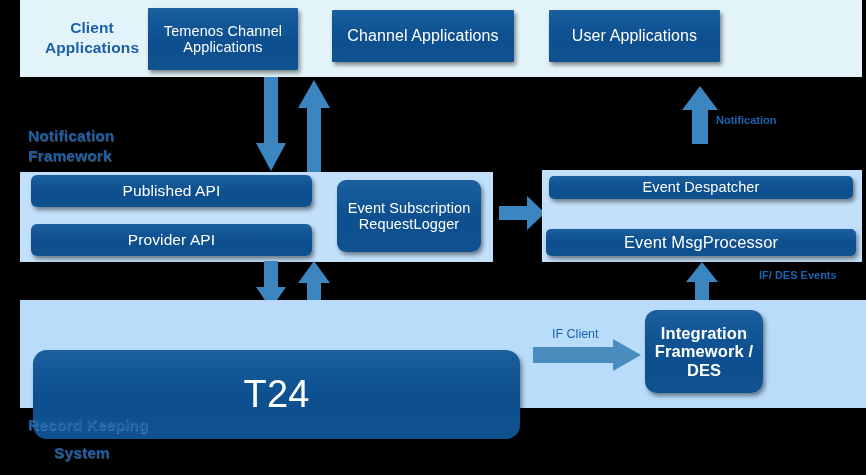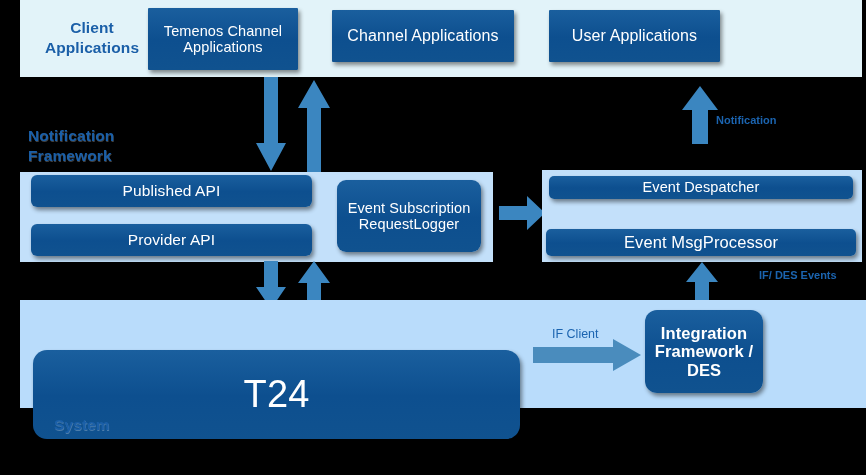--- a/index.html
+++ b/index.html
@@ -81,21 +81,21 @@
     color: #1a5fa8;
     font-weight: bold;
     font-size: 15.5px;
     line-height: 1.28;
     letter-spacing: 0.1px;
     text-shadow: 0.5px 0.5px 0.5px rgba(255,255,255,0.25);
   }
   #cap-client      { left: 38px;  top: 18px;  width: 108px; text-align: center; }
   #cap-interaction { left: 28px;  top: 126px; width: 130px; }
   #cap-record      { left: 28px;  top: 415px; width: 160px; }
-  #cap-record .ln2 { display: block; padding-left: 26px; }
+  #cap-record .ln2 { display: block; padding-left: 26px; margin-top: 8px; }
 
   
   .arrow-label {
     position: absolute;
     color: #1b64b0;
     font-weight: bold;
     font-size: 11px;
     white-space: nowrap;
   }
   #lbl-notification { left: 716px; top: 114px; }
@@ -198,16 +198,17 @@
   <div class="arrow" id="arr-ifevents">
     <svg width="108" height="32" viewBox="0 0 108 32">
       <polygon points="0,8 80,8 80,0 108,16 80,32 80,24 0,24" fill="#4a8cbd"></polygon>
     </svg>
   </div>
   <div class="arrow-label" id="lbl-ifevents">IF Client</div>
 
   <div class="box rnd-lg" id="box-if-des">Integration Framework / DES</div>
 
   <div class="caption" id="cap-record">
+    <span>Record Keeping</span>
     <span class="ln2">System</span>
   </div>
 
 </div>
 
 </body></html>

